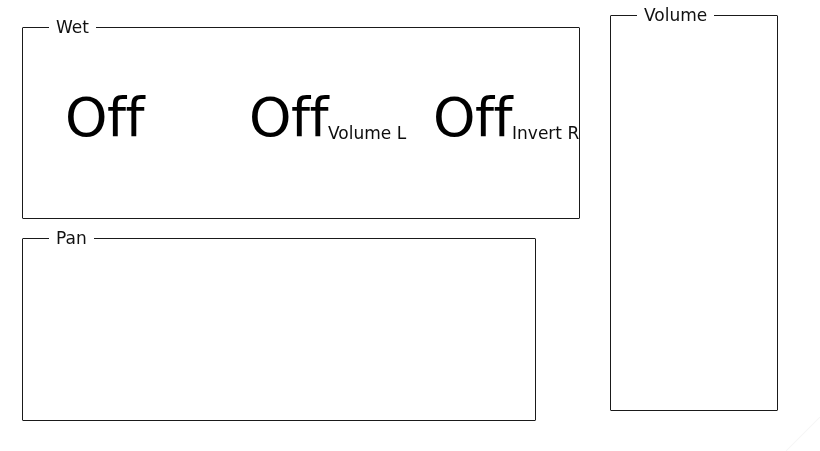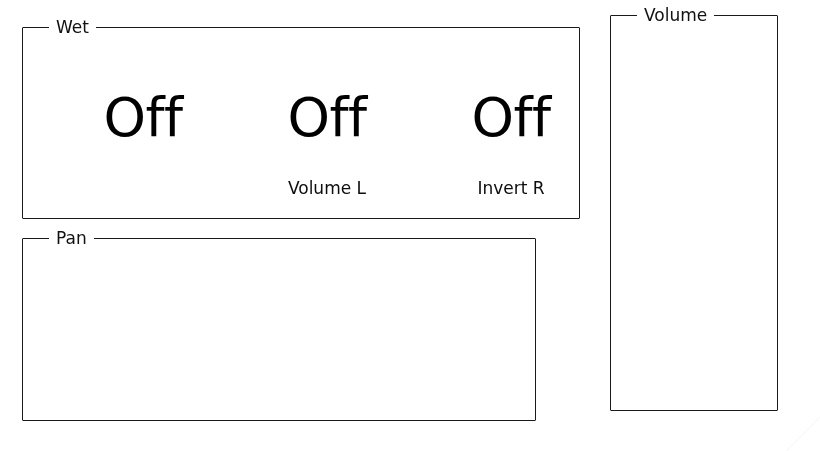--- a/index.html
+++ b/index.html
@@ -38,21 +38,21 @@
   }
 
   #wet-group   { left: 22px;  top: 27px;  width: 558px; height: 192px; }
   #pan-group   { left: 22px;  top: 238px; width: 514px; height: 183px; }
   #volume-group{ left: 610px; top: 15px;  width: 168px; height: 396px; }
 
   
   .cell {
     position: absolute;
     display: flex;
-    flex-direction: column;
+    flex-direction: row;
     align-items: center;
     justify-content: flex-start;
   }
   .cell-label {
     font-size: 17px;
     line-height: 20px;
     color: #0d0d0d;
     white-space: nowrap;
     text-align: center;
   }

